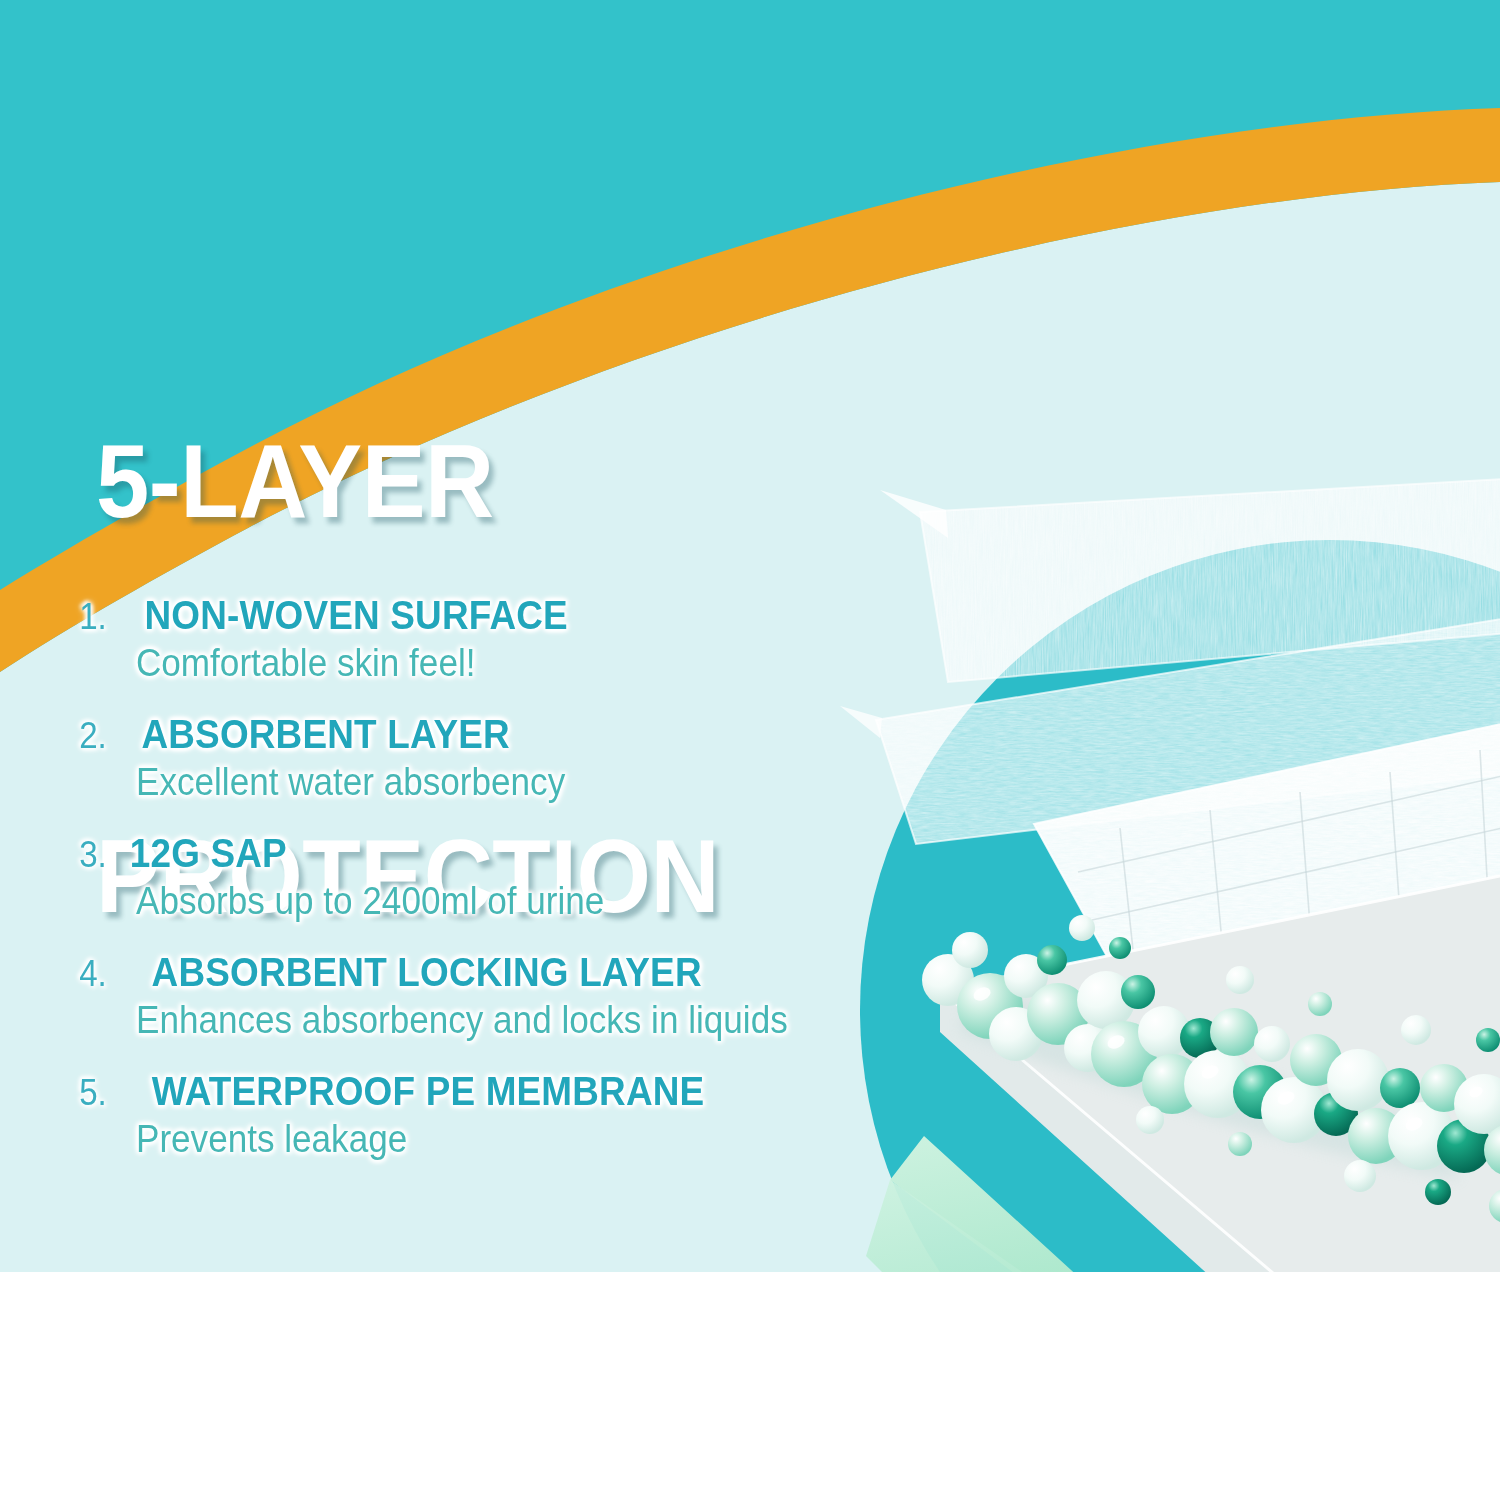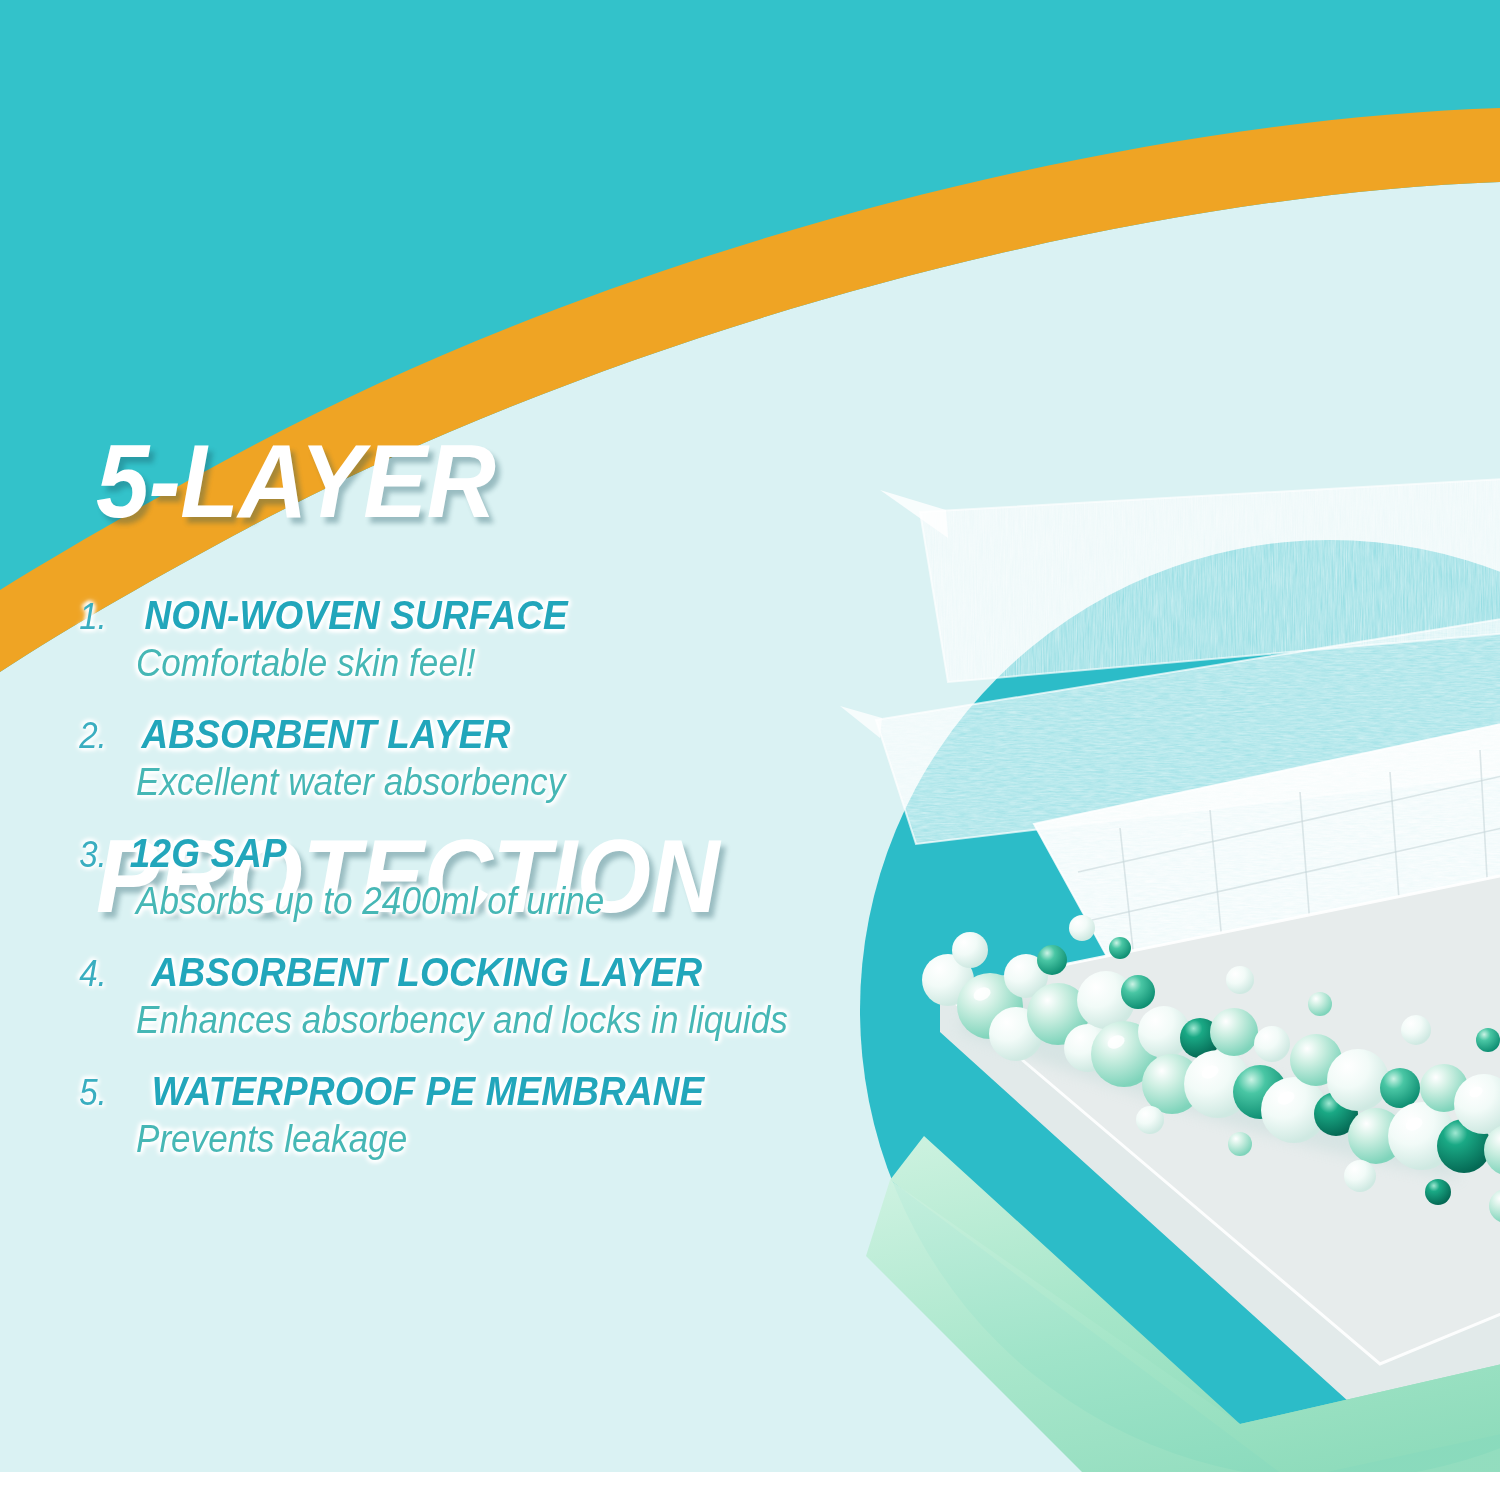--- a/index.html
+++ b/index.html
@@ -3,25 +3,24 @@
 <meta charset="utf-8">
 <style>
   html, body {
     margin: 0;
     padding: 0;
     background: #ffffff;
   }
   #poster {
     position: relative;
     width: 1500px;
-    height: 1472px;
+    height: 1272px;
     overflow: hidden;
     background: #daf2f3;
     font-family: "Liberation Sans", sans-serif;
-    font-style: italic;
   }
 
   
   #bg-svg {
     position: absolute;
     inset: 0;
     width: 1500px;
     height: 1500px;
     display: block;
   }

